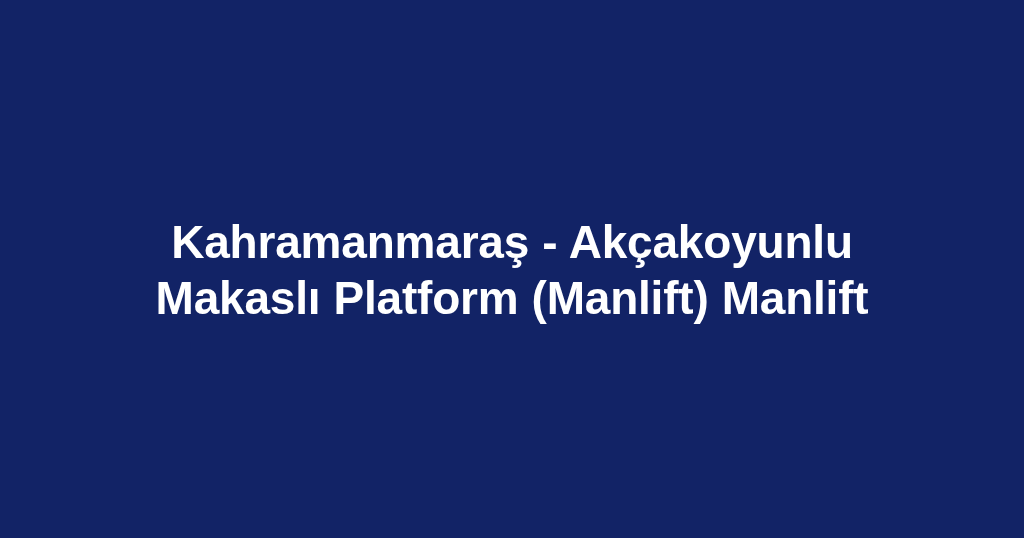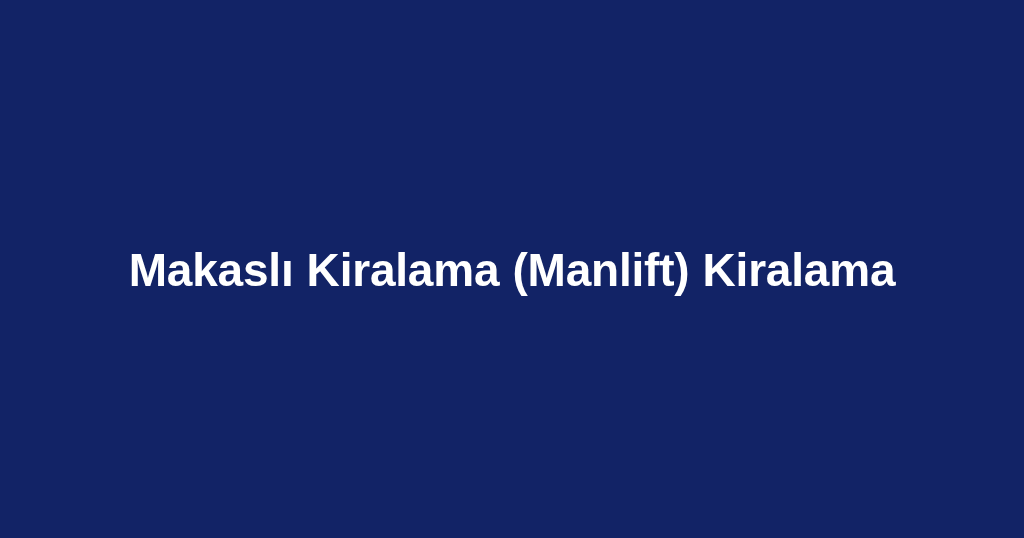--- a/index.html
+++ b/index.html
@@ -55,17 +55,18 @@
   }
 </style>
 </head>
 <body>
 
 <div class="og-card" style="background-color: rgb(18, 35, 102);">
 
   <div class="headline-block">
 
     <h1 class="headline" style="color: rgb(255, 255, 255);">
-      <span class="headline-line">Makaslı Kiralama (Manlift) Kiralama</span>
+      <span class="headline-line">Kahramanmaraş - Akçakoyunlu</span>
+      <span class="headline-line">Makaslı Platform (Manlift) Manlift</span>
     </h1>
 
   </div>
 </div>
 
 </body></html>

